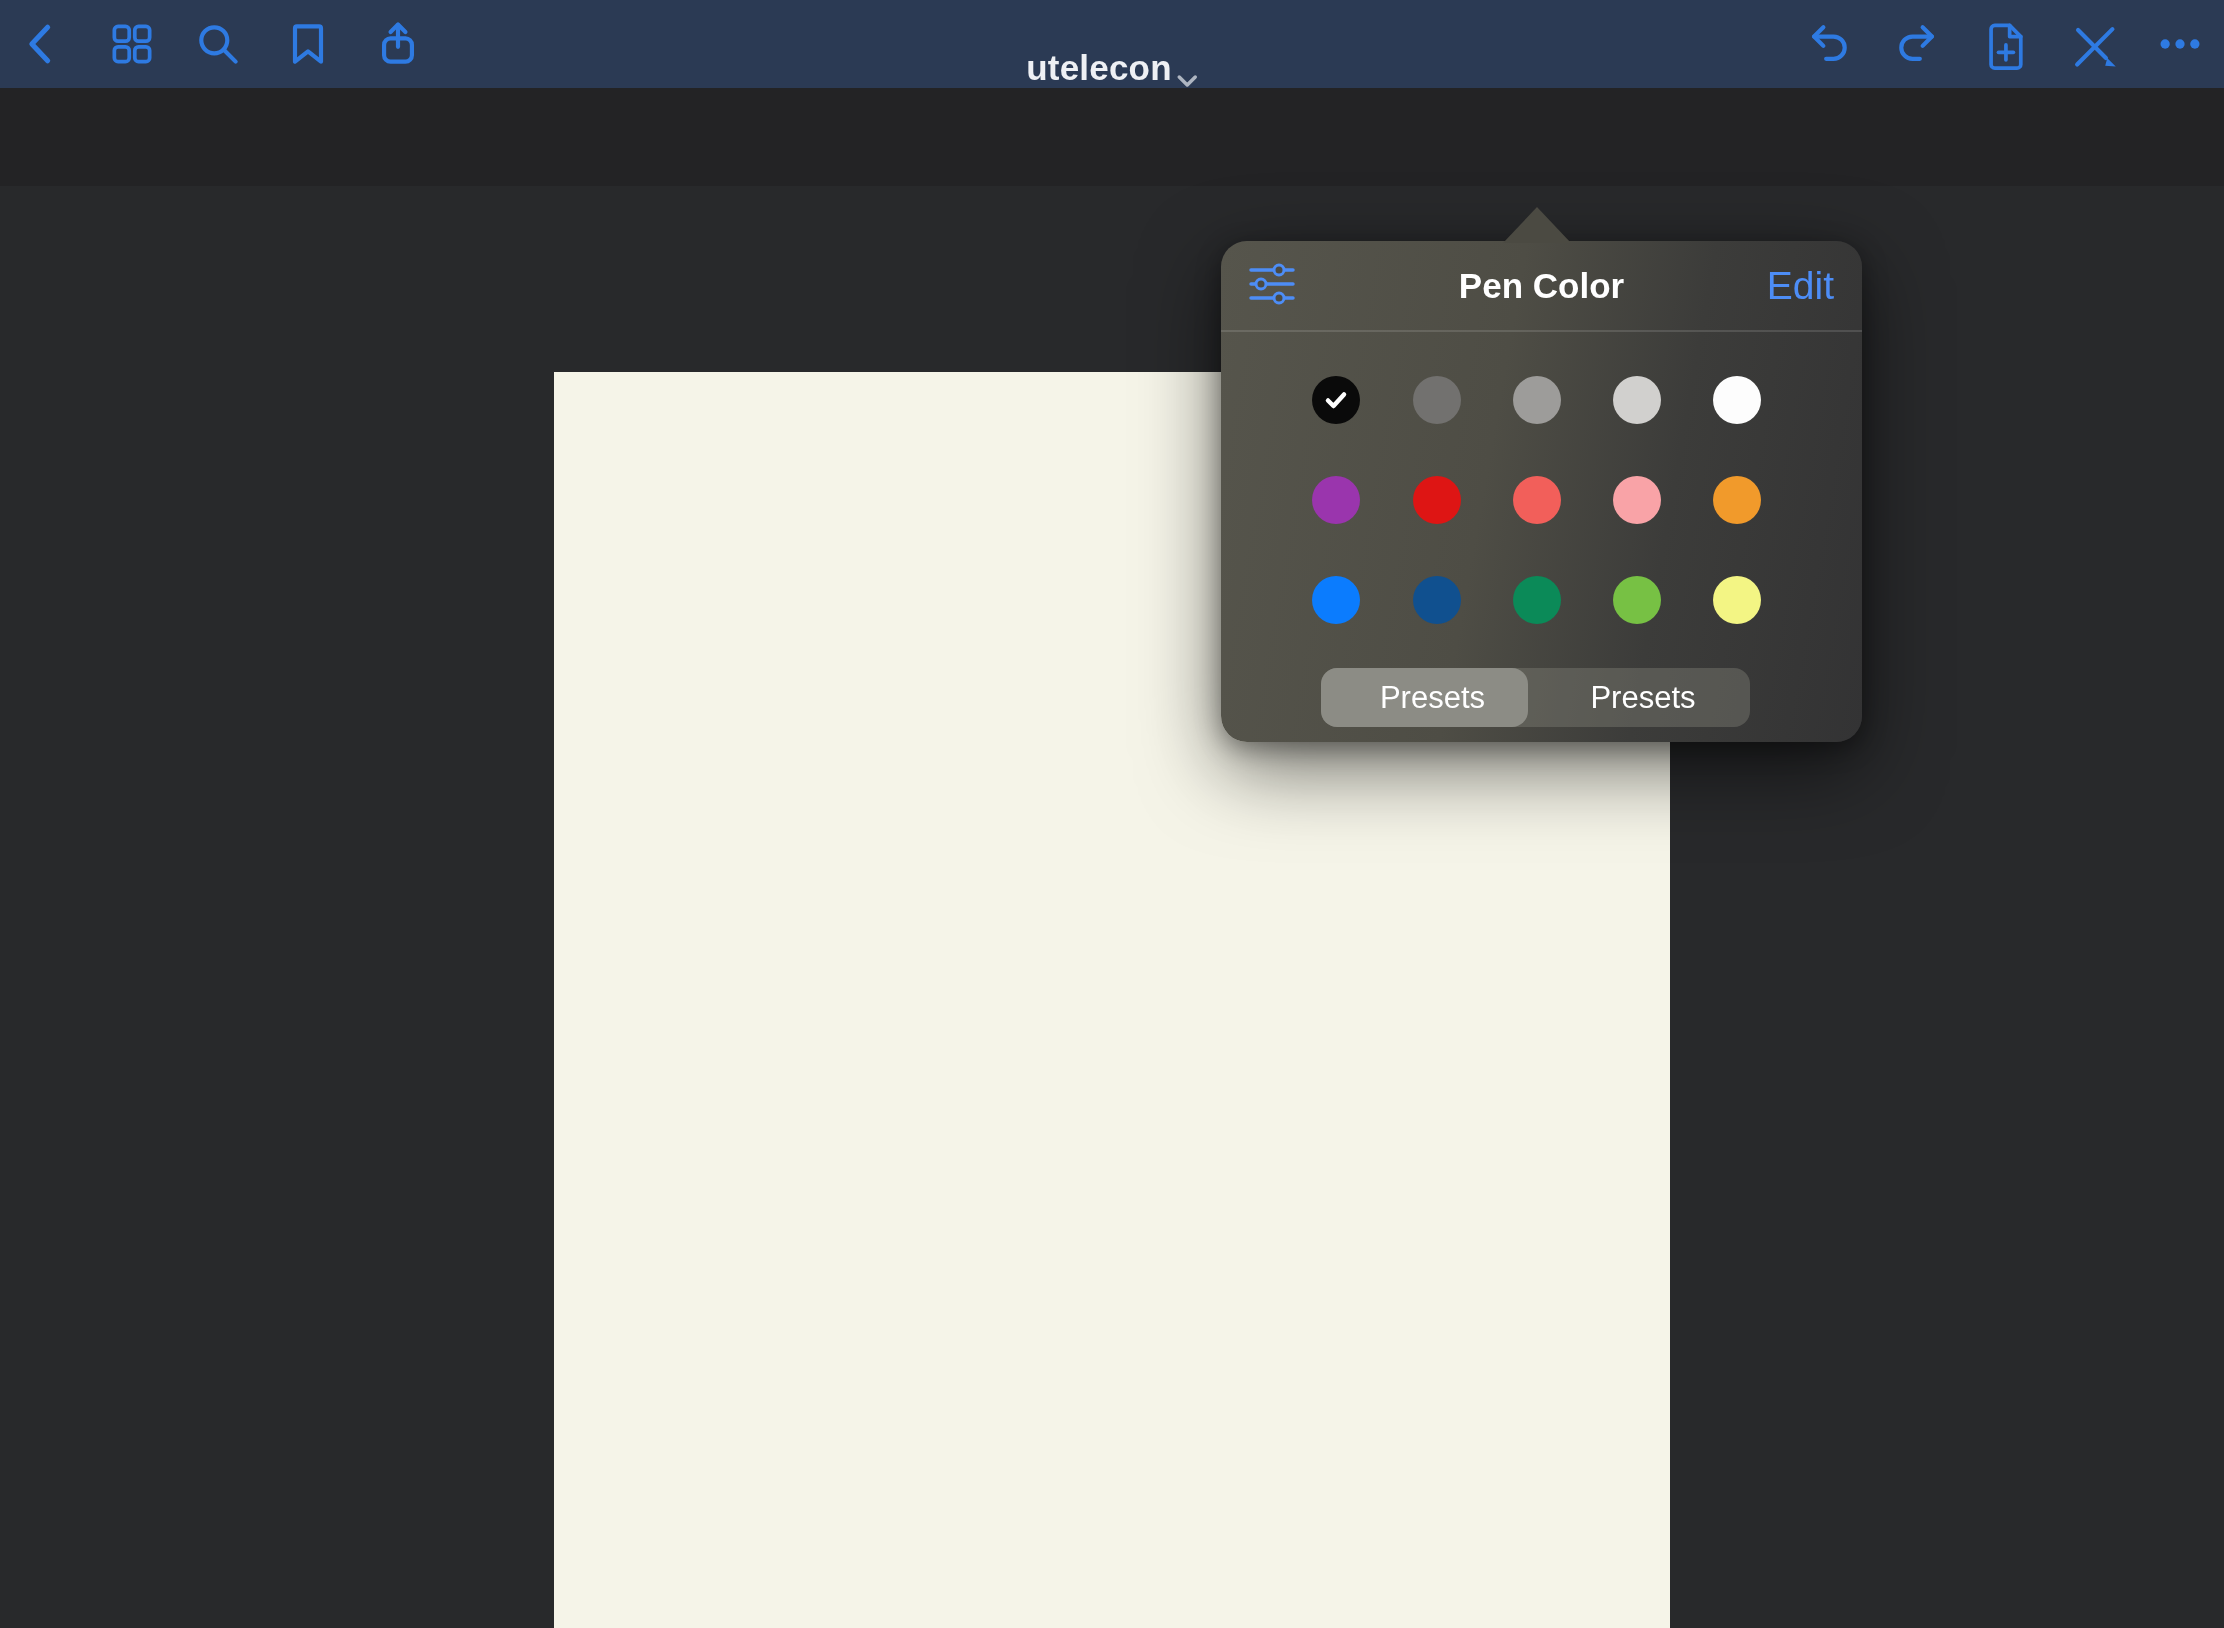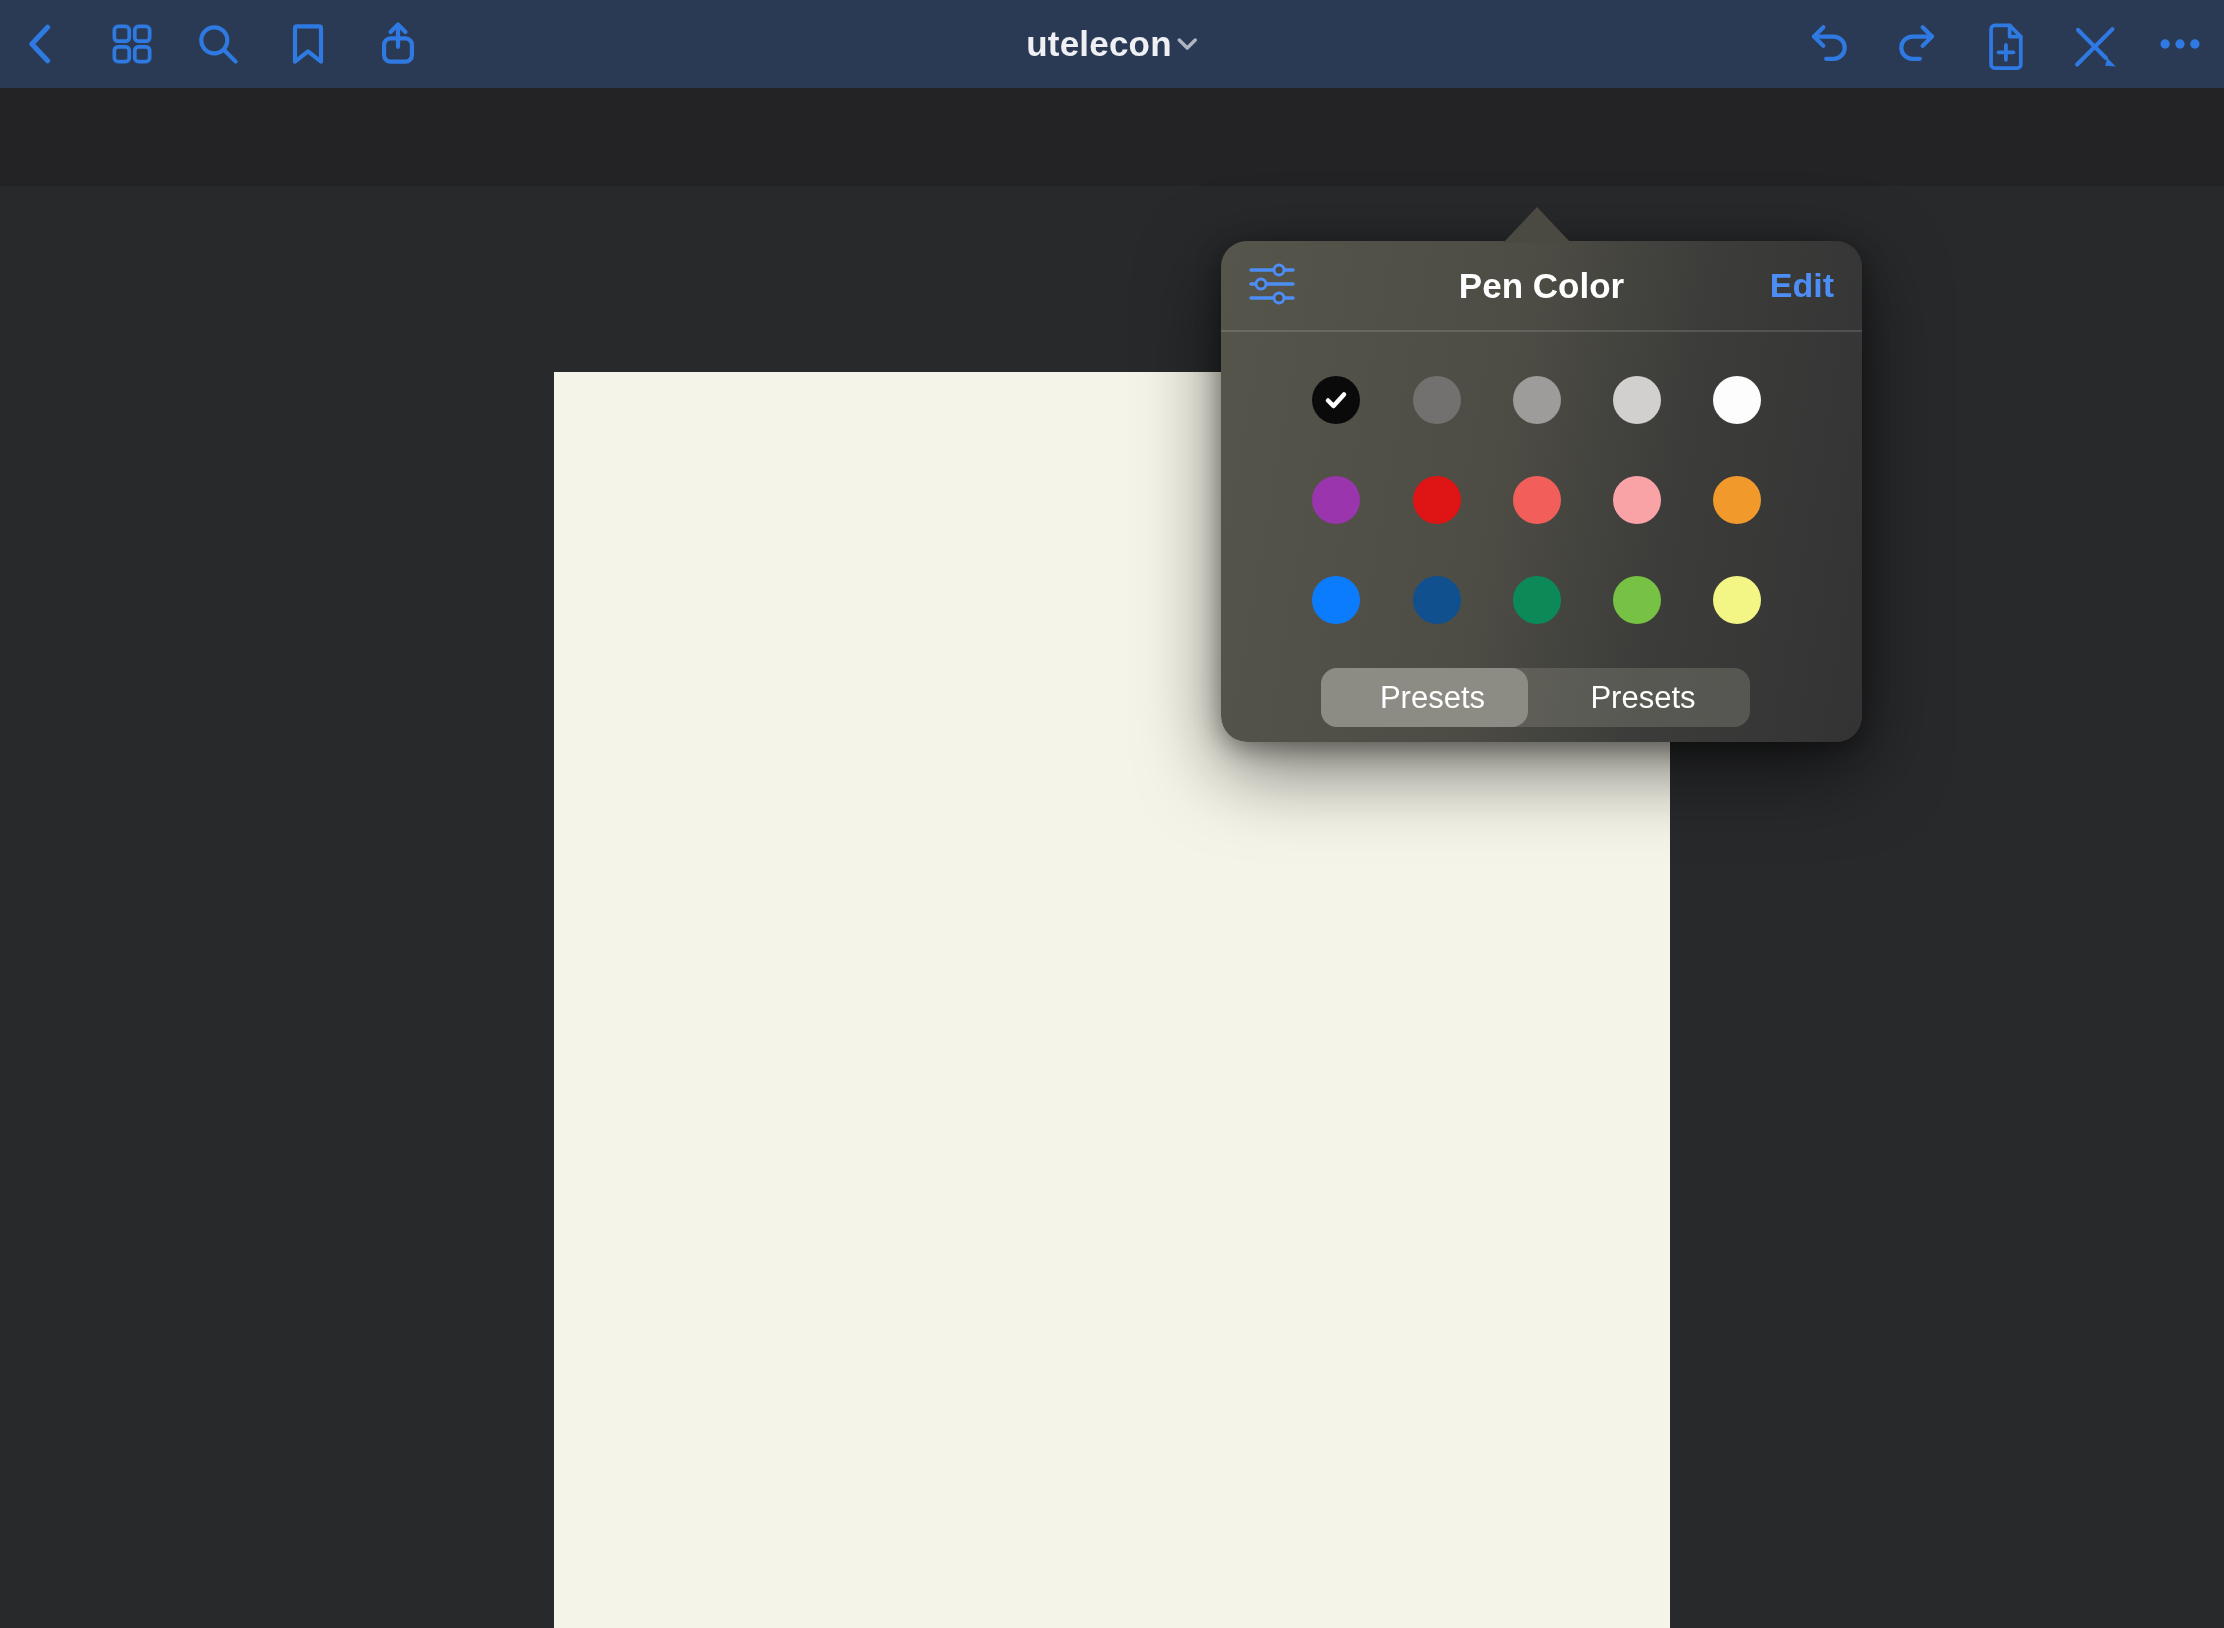--- a/index.html
+++ b/index.html
@@ -2,21 +2,21 @@
 <html><head>
 <meta charset="utf-8">
 <style>
   html,body{margin:0;padding:0;background:#191a1b;}
   #screen{position:relative;width:2224px;height:1628px;overflow:hidden;
     font-family:"Liberation Sans", sans-serif; background:#292a2c;}
   
   .topbar{position:absolute;left:0;top:0;width:2224px;height:88px;background:#2b3a54;}
   .tb-btn{position:absolute;top:16px;width:56px;height:56px;display:flex;align-items:center;justify-content:center;}
   .tb-title-wrap{position:absolute;left:50%;top:0;height:88px;transform:translateX(-50%);
-    display:flex;align-items:center;gap:4px;}
+    display:flex;align-items:flex-end;gap:4px;}
   .tb-title{color:#eef0f4;font-size:35px;font-weight:bold;letter-spacing:0.2px;}
   
   .toolbar{position:absolute;left:0;top:88px;width:2224px;height:98px;background:#232325;}
   .tool-btn{position:absolute;top:105px;width:64px;height:64px;display:flex;align-items:center;justify-content:center;}
   .tool-divider{position:absolute;top:110px;width:2px;height:54px;background:rgba(255,255,255,0.14);}
   .color-dot{position:absolute;width:40px;height:40px;border-radius:50%;}
   .color-dot-active{position:absolute;left:1499px;top:102px;width:70px;height:70px;border-radius:50%;
     background:#3e3e40;display:flex;align-items:center;justify-content:center;}
   .color-dot-active .inner{width:52px;height:52px;border-radius:50%;background:#050505;
     display:flex;align-items:center;justify-content:center;}
@@ -32,21 +32,21 @@
   .popover{position:absolute;left:1221px;top:241px;width:641px;height:501px;border-radius:26px;
     background:linear-gradient(100deg,#56554c 0%,#4e4d45 42%,#3c3c3a 68%,#333334 100%);
     box-shadow:0 26px 80px rgba(0,0,0,0.55), 0 6px 24px rgba(0,0,0,0.35);}
   .popover-arrow{position:absolute;left:282px;top:-34px;width:0;height:0;
     border-left:34px solid transparent;border-right:34px solid transparent;border-bottom:36px solid #4b4a42;}
   .popover-header{position:absolute;left:0;top:0;width:100%;height:64px;border-radius:9px;}
   .popover-title{position:absolute;left:0;top:0;width:100%;height:89px;display:flex;align-items:center;justify-content:center;
     color:#ffffff;font-size:35px;font-weight:bold;}
   .popover-sliders{position:absolute;left:27px;top:21px;width:48px;height:46px;}
   .popover-edit{position:absolute;right:28px;top:0;height:89px;display:flex;align-items:center;
-    color:#4d8df6;font-size:34px;font-weight:bold;}
+    color:#4d8df6;font-size:39px;}
   .popover-sep{position:absolute;left:0;top:89px;width:100%;height:2px;background:rgba(255,255,255,0.13);}
   .swatch{position:absolute;width:48px;height:48px;border-radius:50%;display:flex;align-items:center;justify-content:center;}
   .segment-track{position:absolute;left:100px;top:427px;width:429px;height:59px;border-radius:16px;
     background:rgba(128,128,120,0.42);display:flex;}
   .segment-sel{position:absolute;left:0;top:0;width:207px;height:59px;border-radius:16px;background:#8c8c85;}
   .segment-label{position:relative;flex:1;display:flex;align-items:center;justify-content:center;
     color:#ffffff;font-size:31px;}
   .segment-label.first{flex:0 0 207px;padding-left:8px;}
   svg{display:block;}
 </style>

